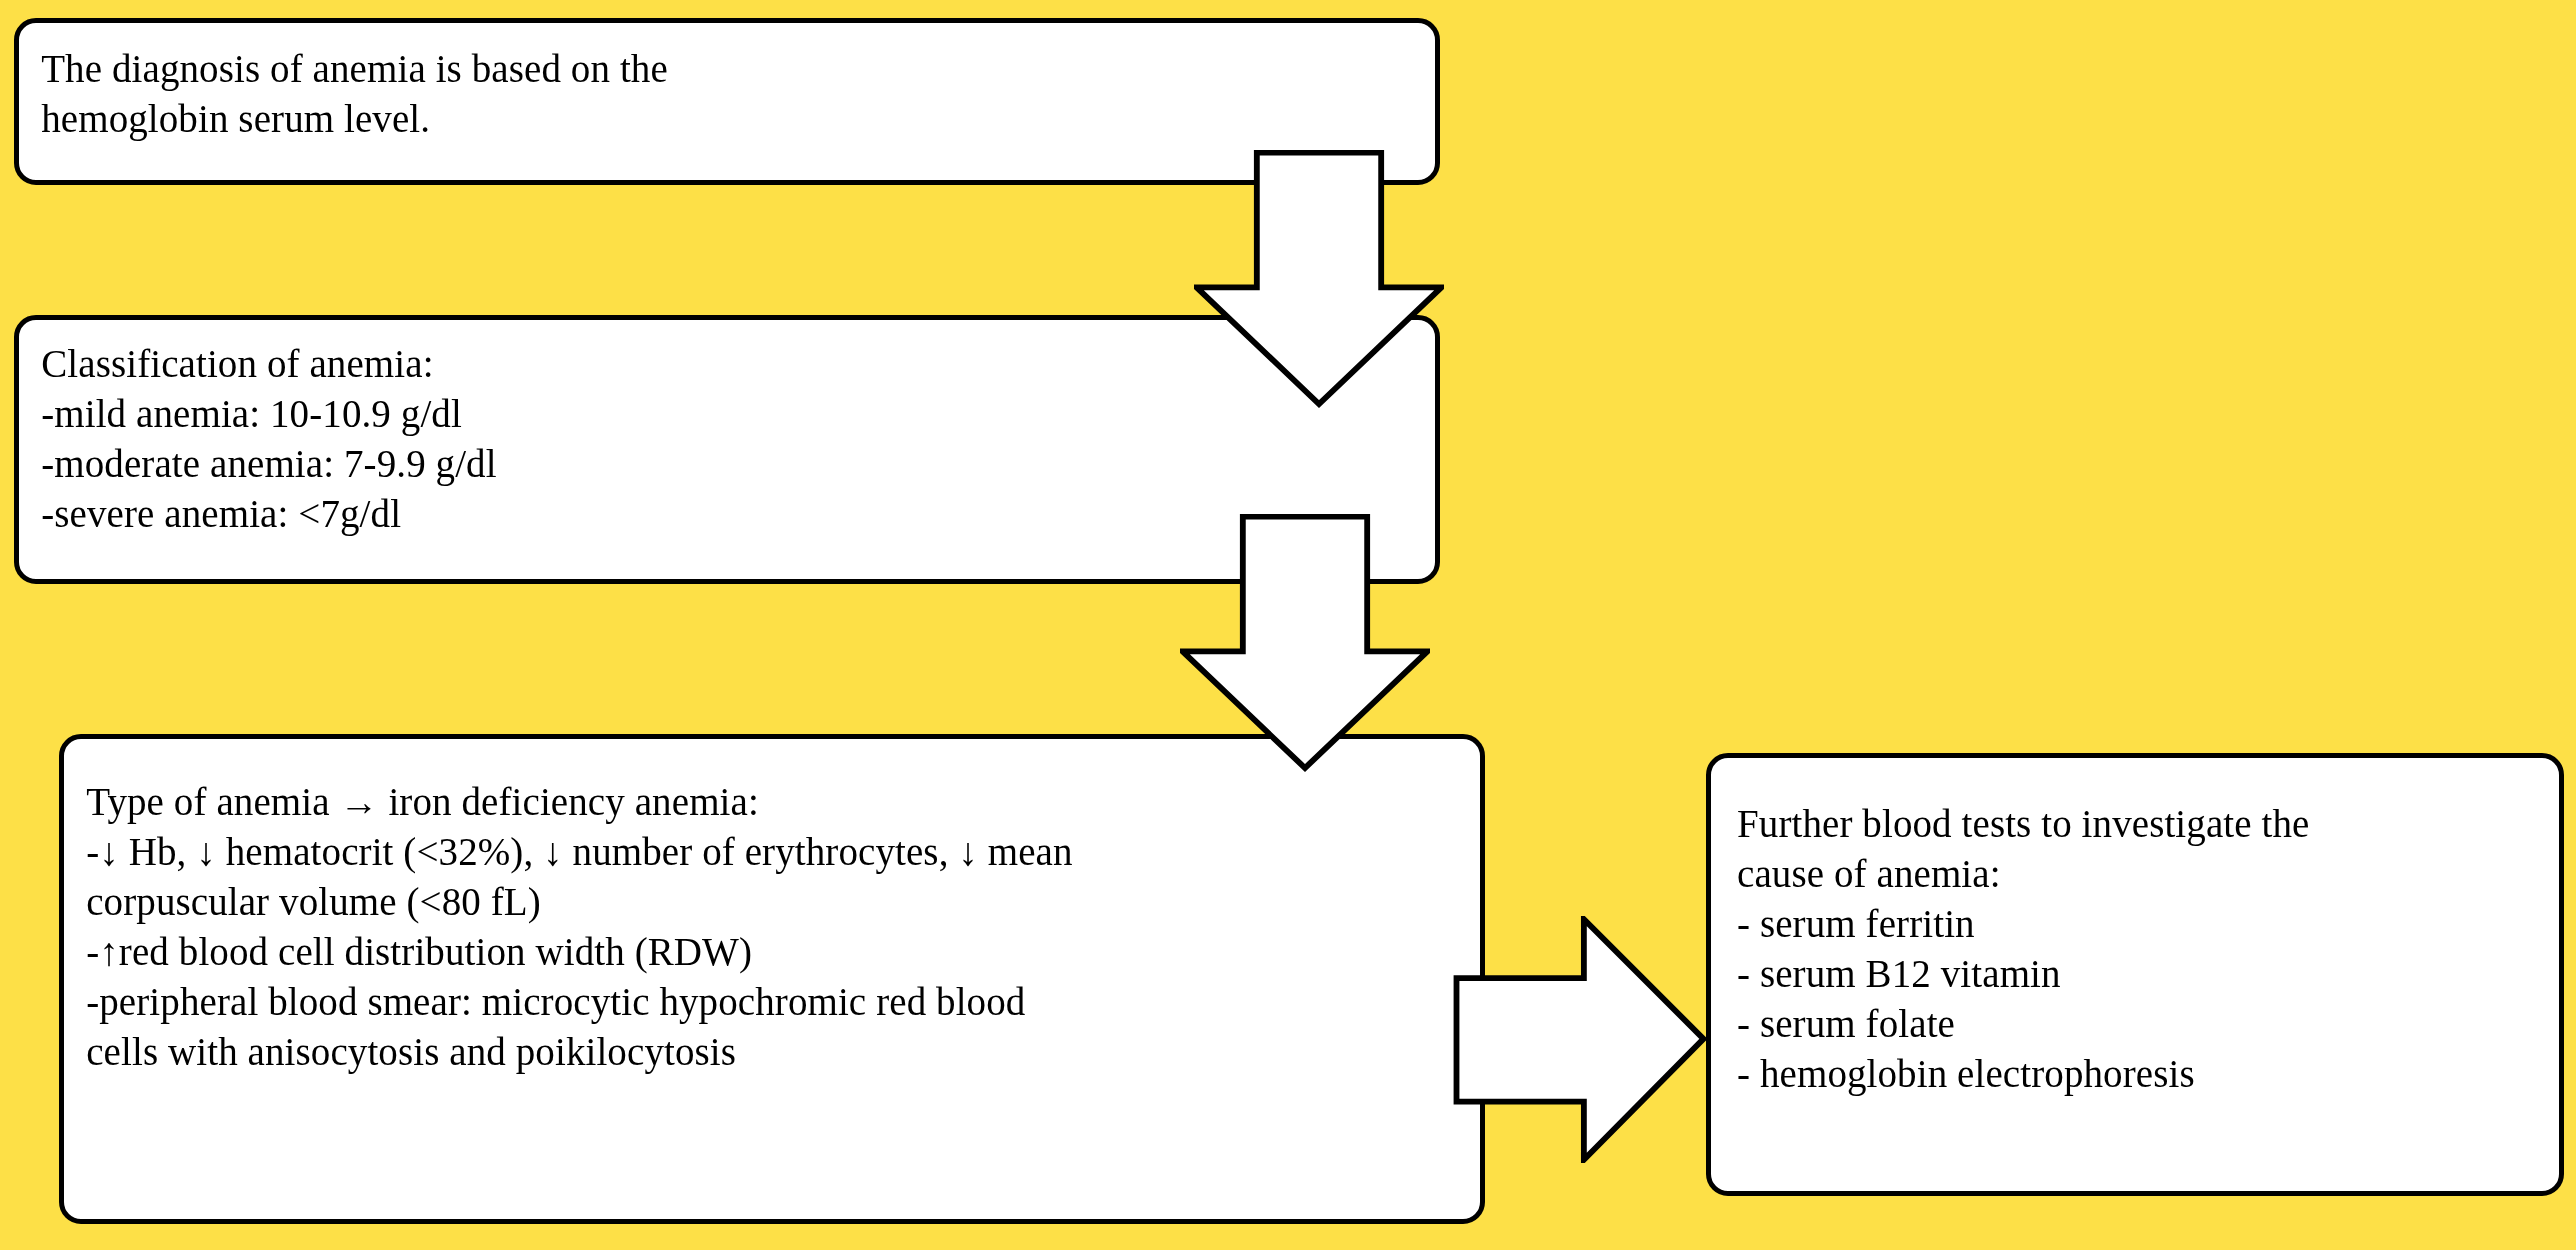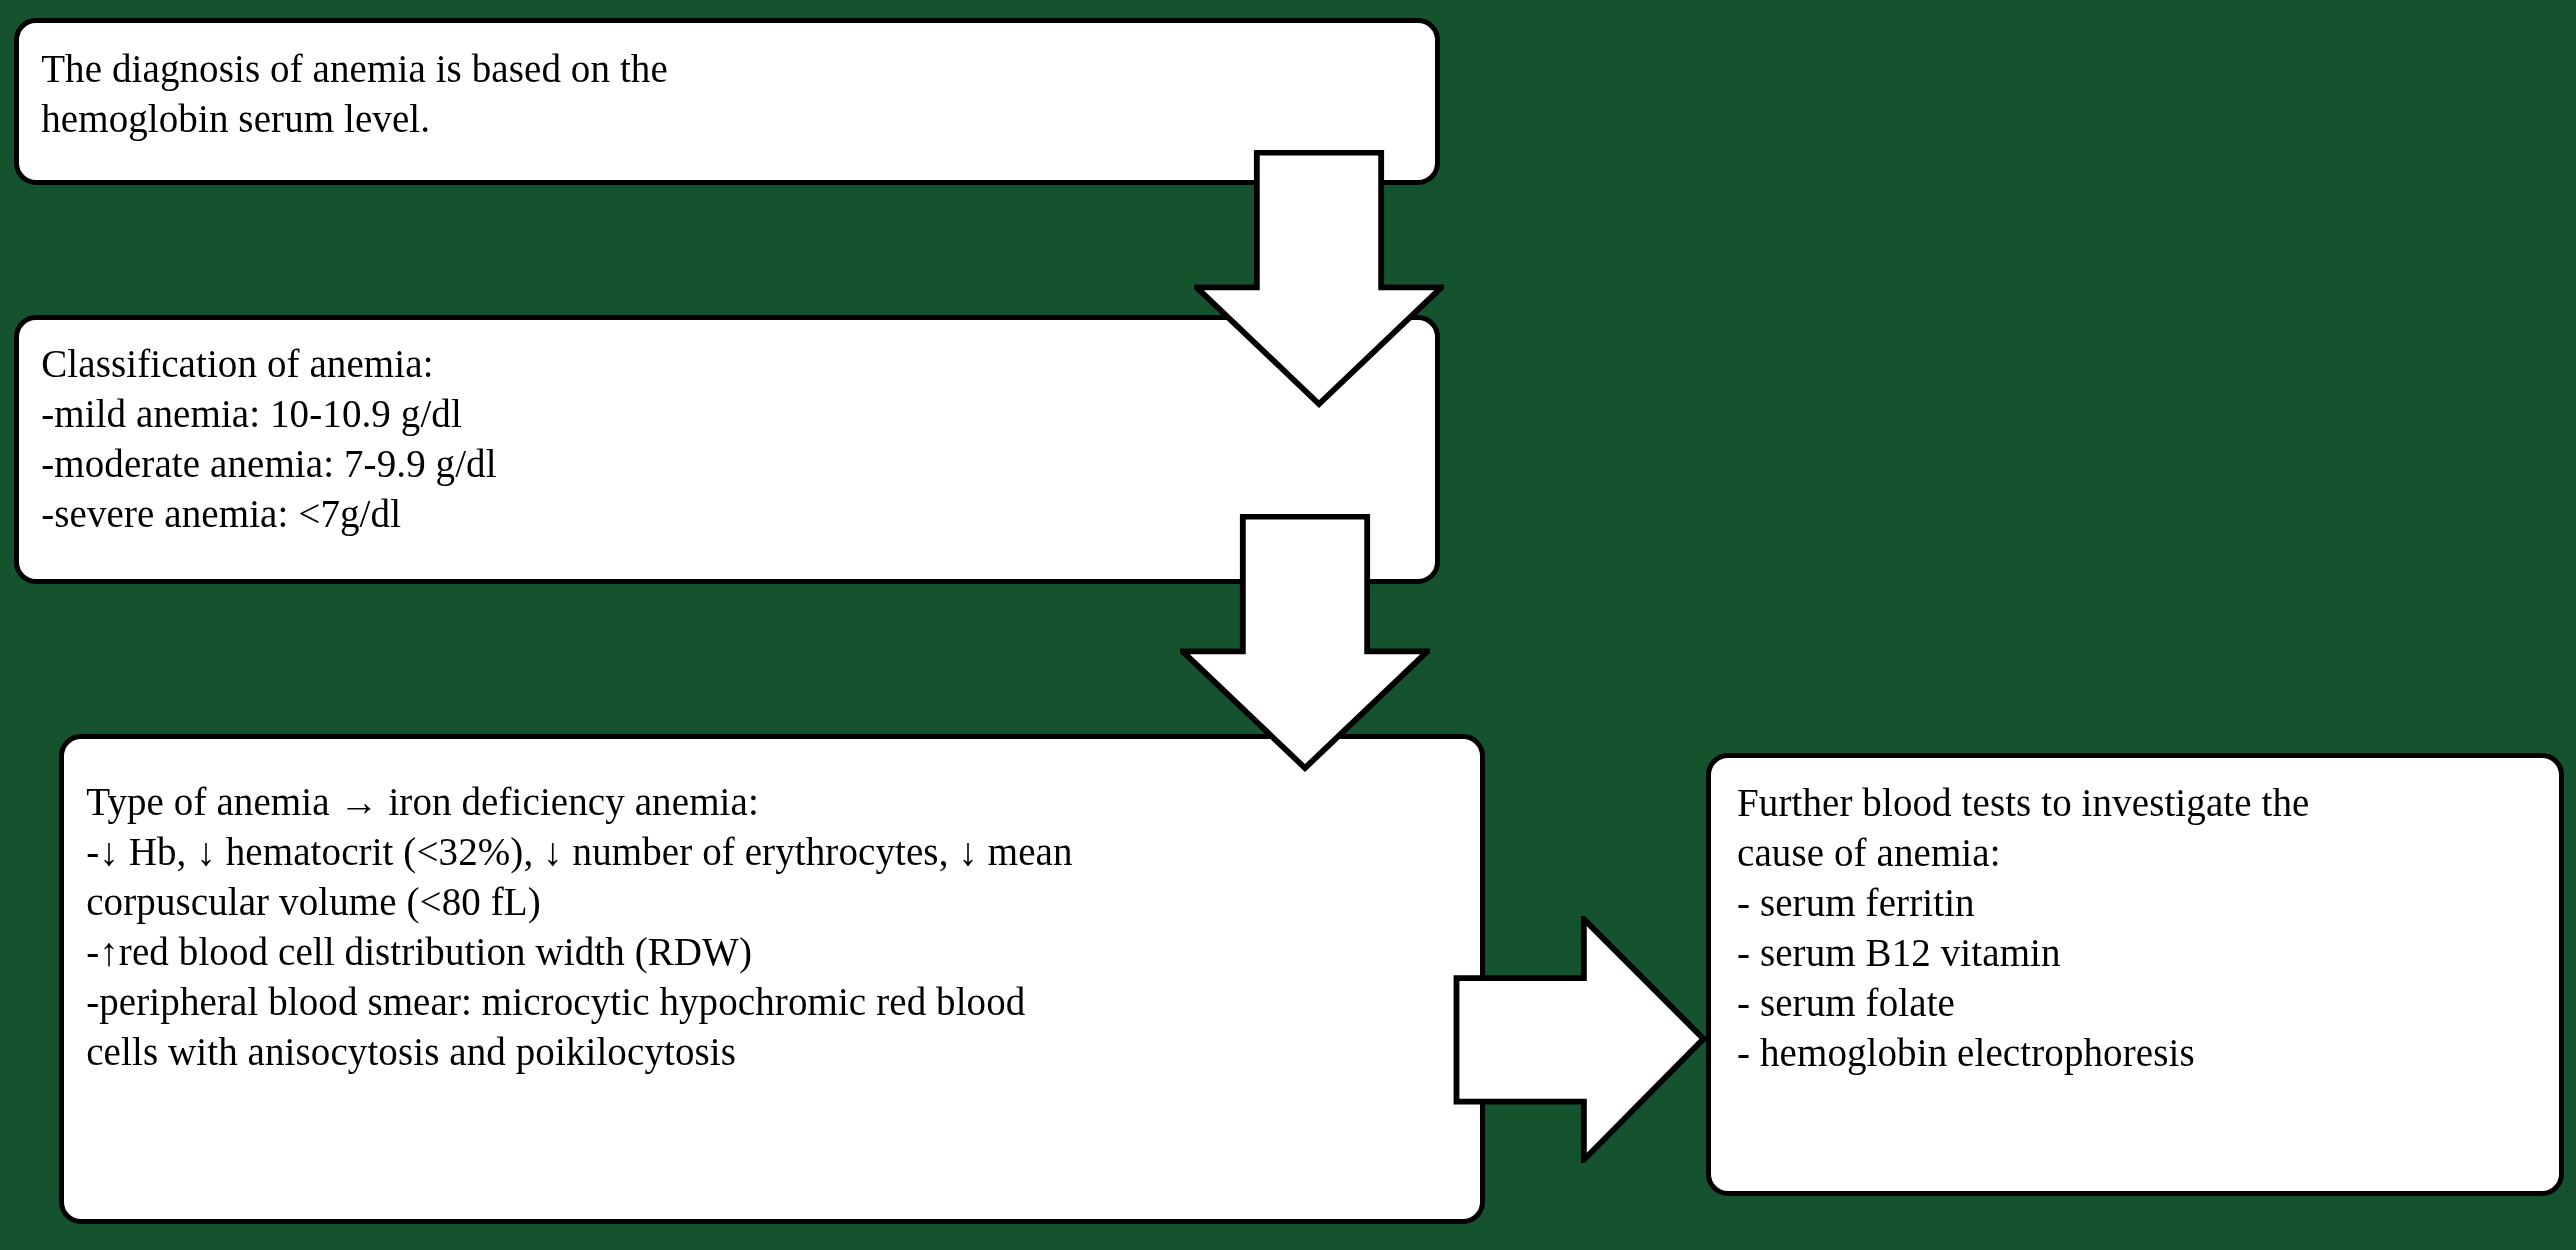--- a/index.html
+++ b/index.html
@@ -4,21 +4,21 @@
 <style>
   html, body {
     margin: 0;
     padding: 0;
     background: #ffffff;
   }
   #canvas {
     position: relative;
     width: 2576px;
     height: 1250px;
-    background: #14532d;
+    background: #fde047;
     overflow: hidden;
     font-family: "Liberation Serif", "DejaVu Serif", serif;
   }
   .node {
     position: absolute;
     box-sizing: border-box;
     background: #ffffff;
     border: 5.2px solid #000000;
     border-radius: 22px;
     z-index: 2;
@@ -37,21 +37,21 @@
   #box-diagnosis      { left: 14.2px;   top: 18px;   width: 1426px; height: 167px; }
   #box-diagnosis .node-text { top: 21px; }
   
   #box-classification { left: 14.2px;   top: 315px;  width: 1426px; height: 269px; }
   #box-classification .node-text { top: 19.4px; }
   
   #box-type           { left: 14.2px;   top: 734px; width: 1426px; height: 490px; margin-left: 45px; }
   #box-type .node-text { top: 38px; }
   
   #box-further        { left: 1706px; top: 753px; width: 858px; height: 443px; }
-  #box-further .node-text { top: 20px; left: 26px; }
+  #box-further .node-text { top: 41px; left: 26px; }
 
   .arrow { position: absolute; z-index: 1; }
   .arrow svg { display: block; }
 
   #arrow-down-1 { left: 1194px; top: 150px;  width: 250px; height: 258px; z-index: 3; }
   #arrow-down-2 { left: 1180px; top: 514px;  width: 250px; height: 258px; z-index: 3; }
   #arrow-right-1{ left: 1453px; top: 916px; width: 254px; height: 247px; z-index: 3; }
 </style>
 </head>
 <body>

